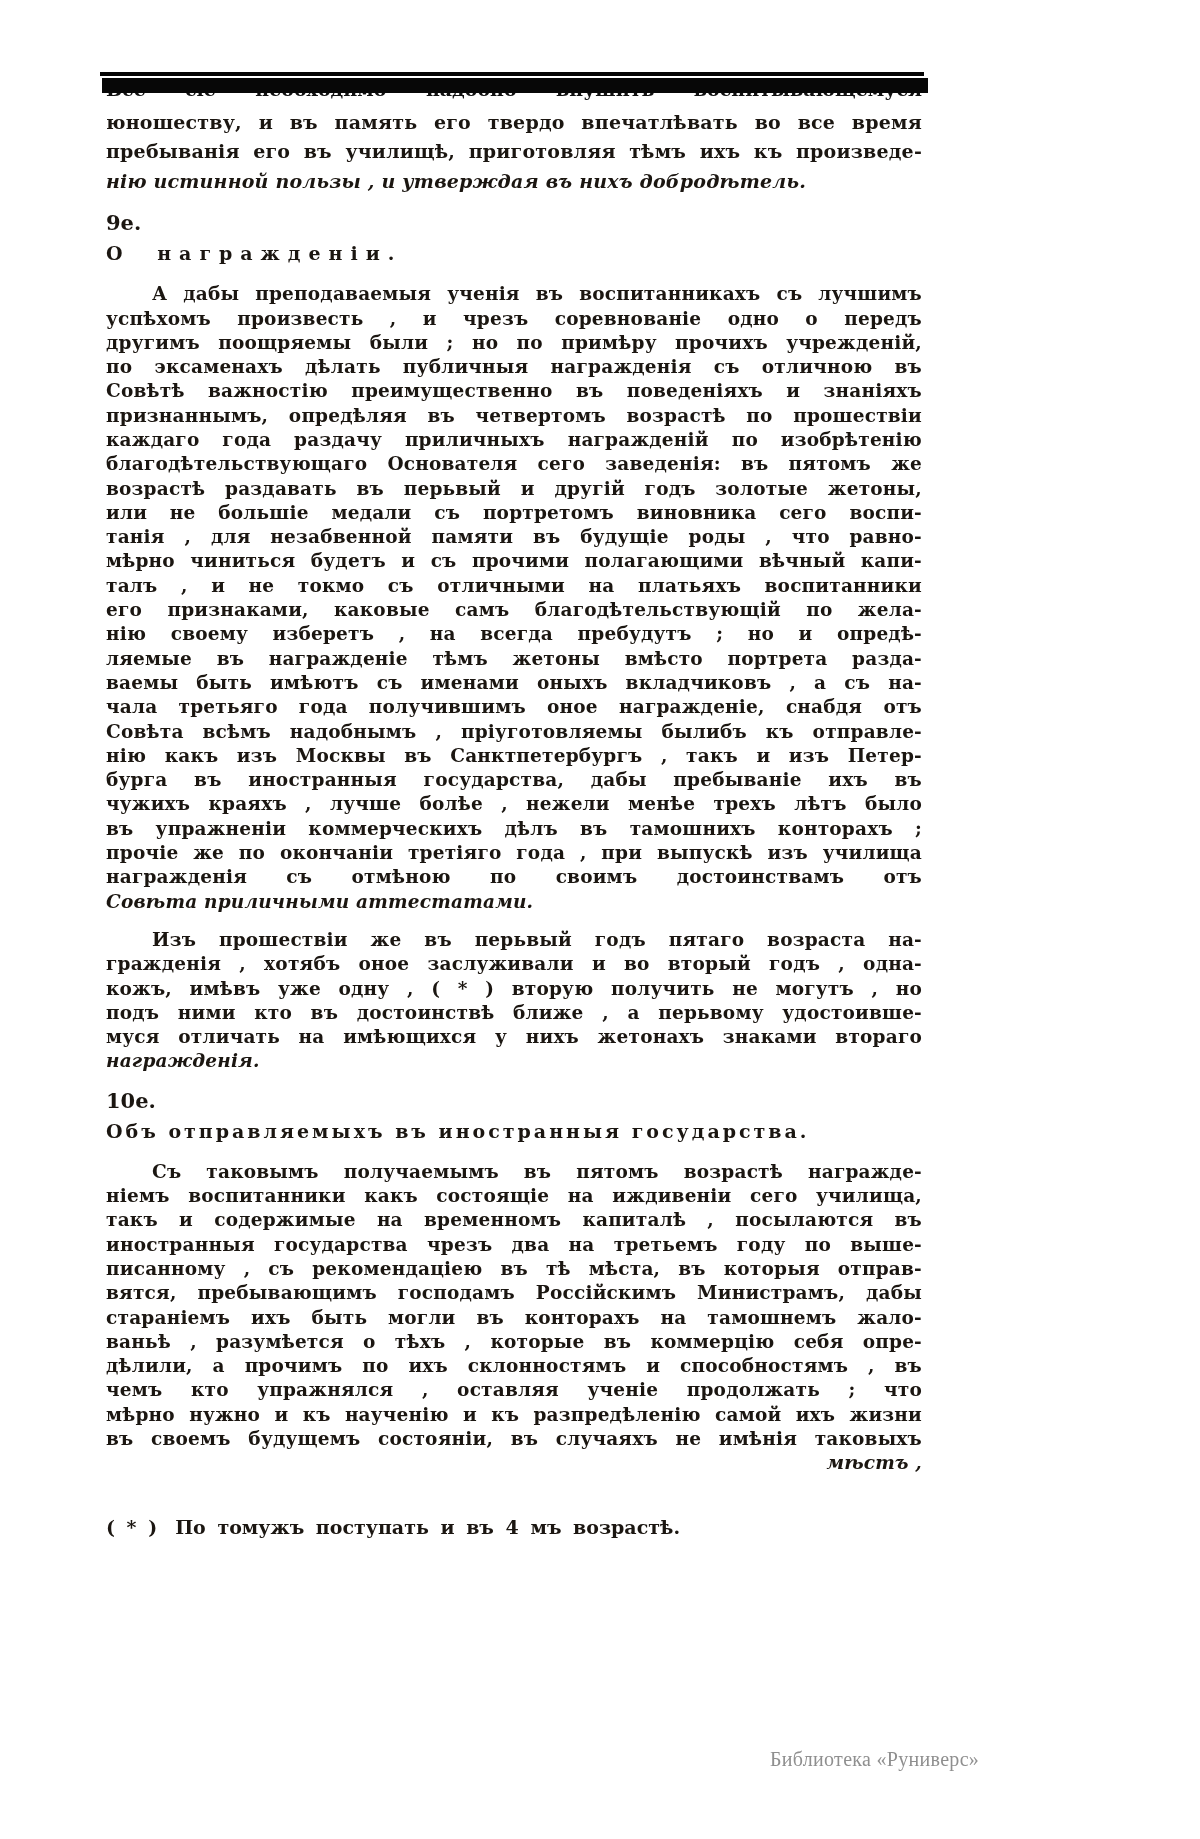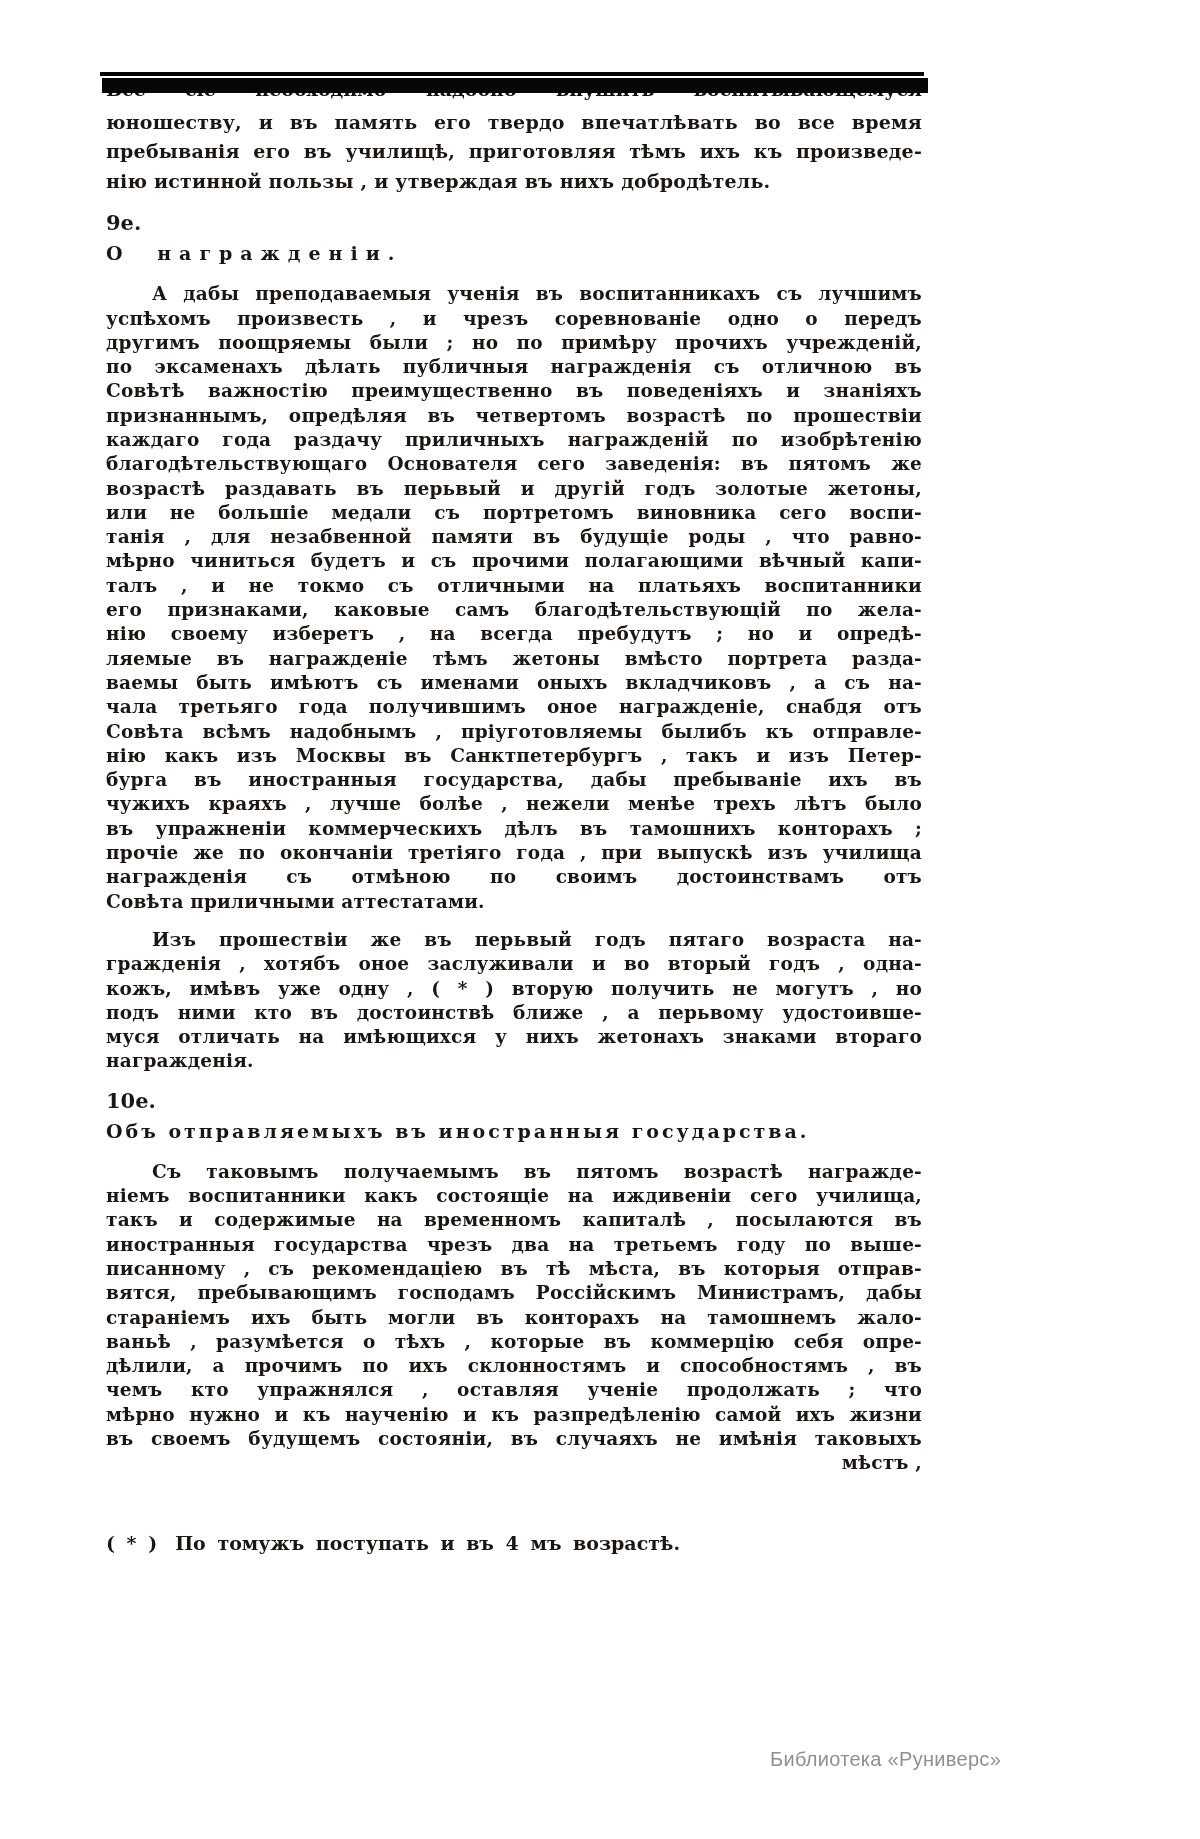--- a/index.html
+++ b/index.html
@@ -64,20 +64,21 @@
   }
   .para.tall .line {
     line-height: 29.4px;
     font-size: 19px;
   }
   .line.first {
     text-indent: 46px;
   }
   .line.last {
     text-align-last: left;
+    font-style: italic;
   }
   .line.last.right {
     text-align-last: right;
   }
   .heading {
     font-size: 21px;
     font-weight: 600;
     margin: 10px 0 4px 0;
     line-height: 26px;
   }
@@ -87,33 +88,33 @@
     font-weight: 600;
     letter-spacing: 3px;
     margin: 2px 0 16px 0;
     line-height: 26px;
   }
   .subheading.wide {
     letter-spacing: 8px;
     word-spacing: 12px;
   }
   .footnote {
-    margin-top: 56px;
+    margin-top: 40px;
     font-size: 19px;
     font-weight: 600;
     word-spacing: 5px;
   }
   .footnote-marker {
     margin-right: 18px;
   }
   .watermark {
     position: absolute;
     left: 770px;
     top: 1748px;
-    font-family: Liberation Sans, sans-serif;
+    font-family: Liberation Serif, serif;
     font-size: 20px;
     color: #8f8f8f;
     letter-spacing: 0.3px;
   }
 </style>
 </head>
 <body style="--ink: #1b1611; background: rgb(255, 255, 255);">
 
 <div class="page">
 

